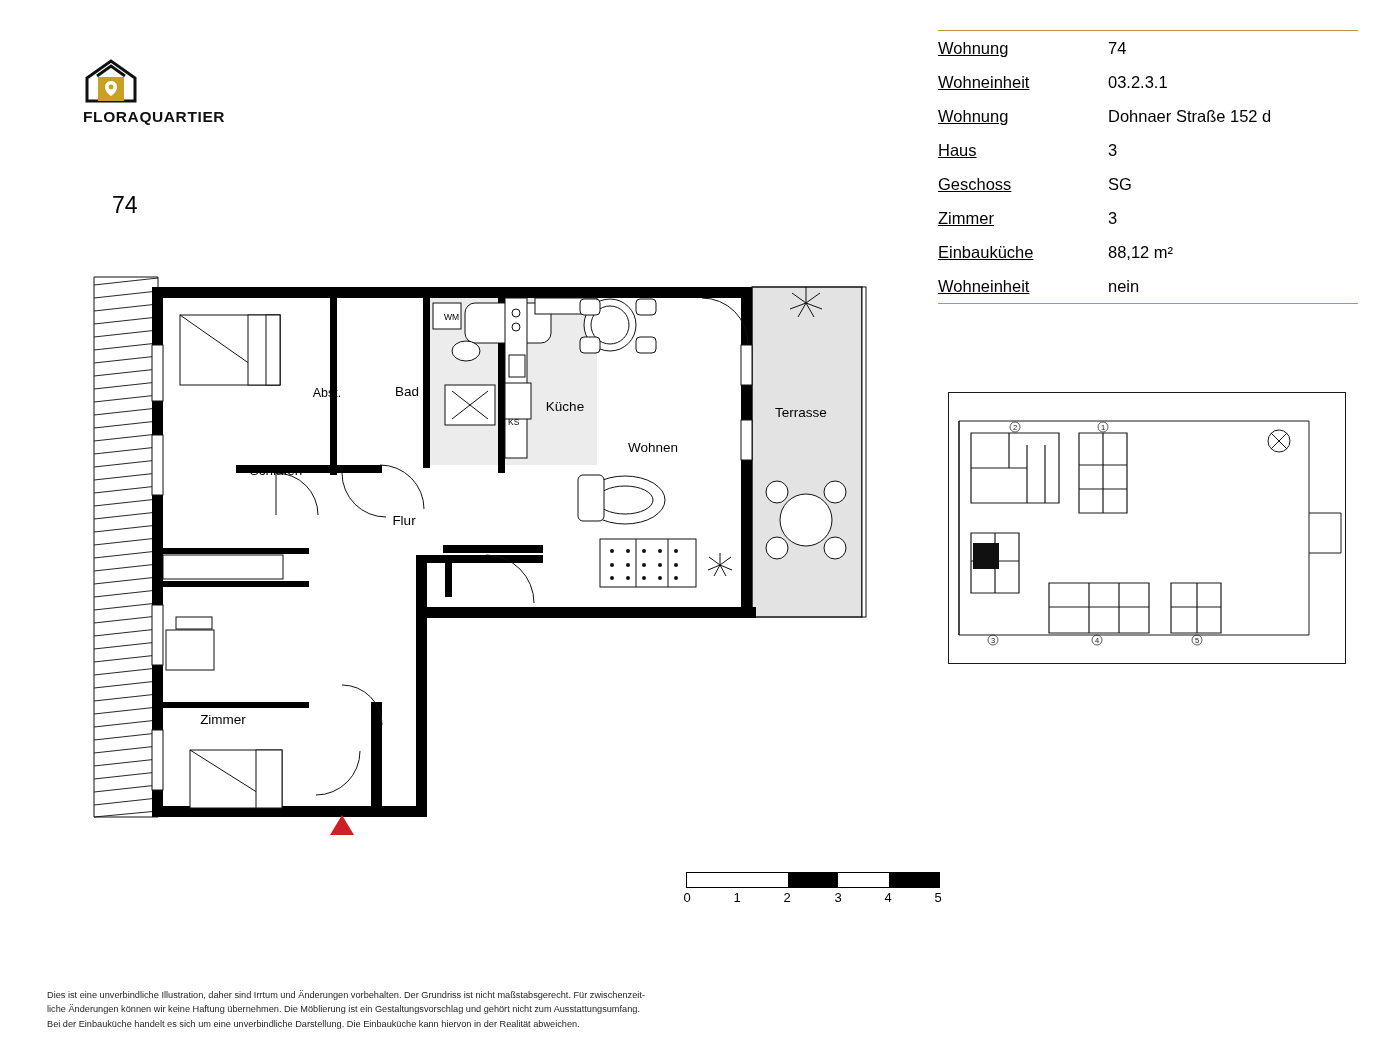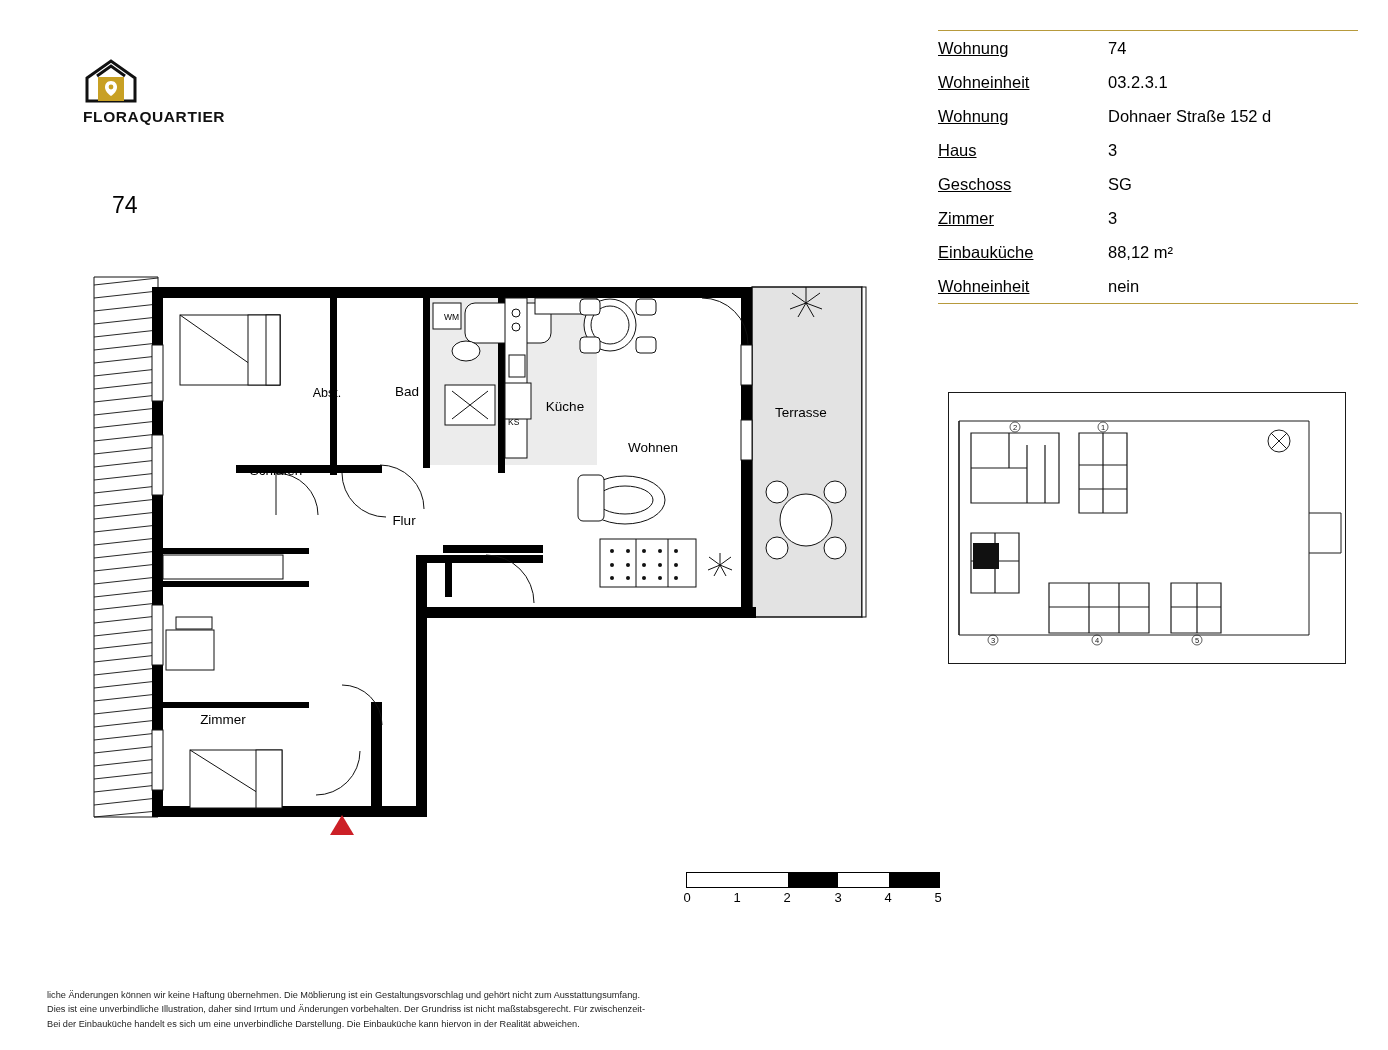--- a/index.html
+++ b/index.html
@@ -372,16 +372,16 @@
   </div>
   <div class="lbl" style="left:1px;">0</div>
   <div class="lbl" style="left:51px;">1</div>
   <div class="lbl" style="left:101px;">2</div>
   <div class="lbl" style="left:152px;">3</div>
   <div class="lbl" style="left:202px;">4</div>
   <div class="lbl" style="left:252px;">5</div>
 </div>
 
 <div id="disclaimer">
+  <div>Dies ist eine unverbindliche Illustration, daher sind Irrtum und Änderungen vorbehalten. Der Grundriss ist nicht maßstabsgerecht. Für zwischenzeit-</div>
   <div>liche Änderungen können wir keine Haftung übernehmen. Die Möblierung ist ein Gestaltungsvorschlag und gehört nicht zum Ausstattungsumfang.</div>
-  <div>Dies ist eine unverbindliche Illustration, daher sind Irrtum und Änderungen vorbehalten. Der Grundriss ist nicht maßstabsgerecht. Für zwischenzeit-</div>
   <div>Bei der Einbauküche handelt es sich um eine unverbindliche Darstellung. Die Einbauküche kann hiervon in der Realität abweichen.</div>
 </div>
 
 </body></html>

